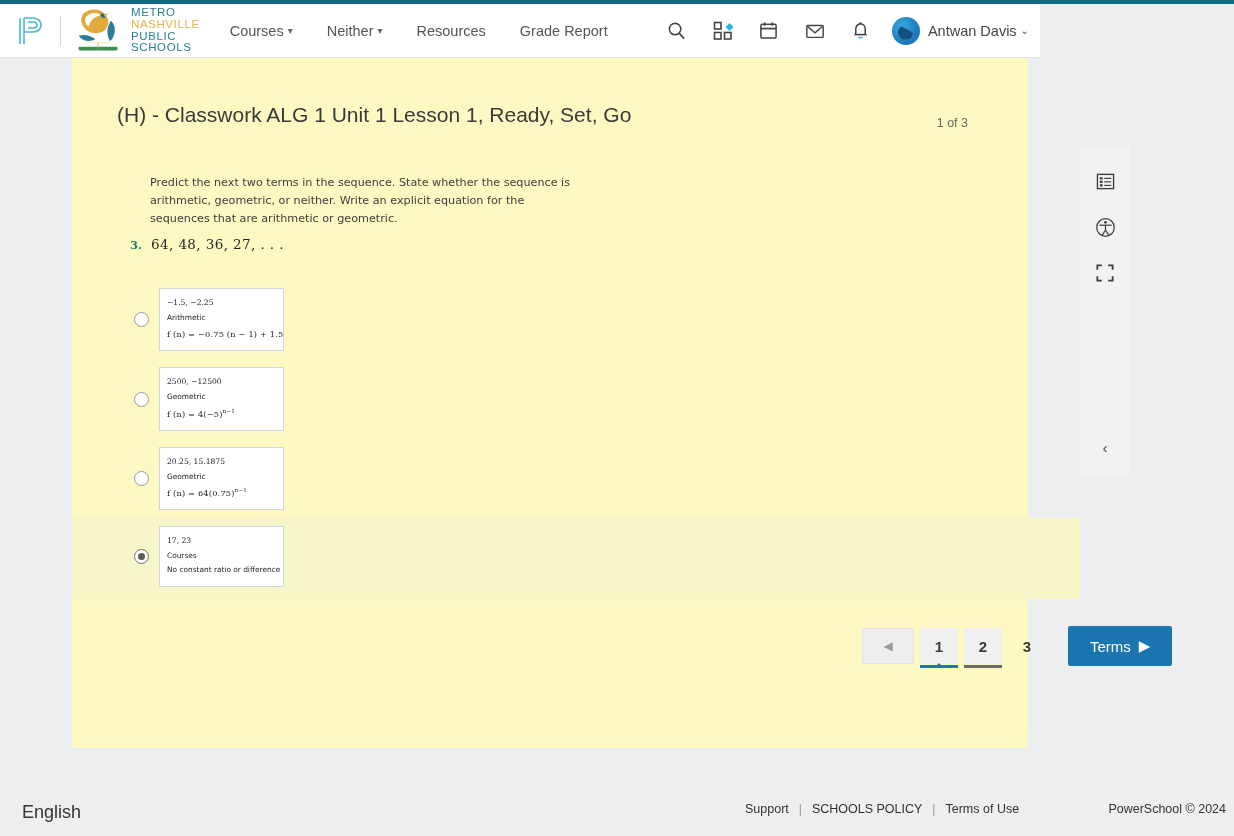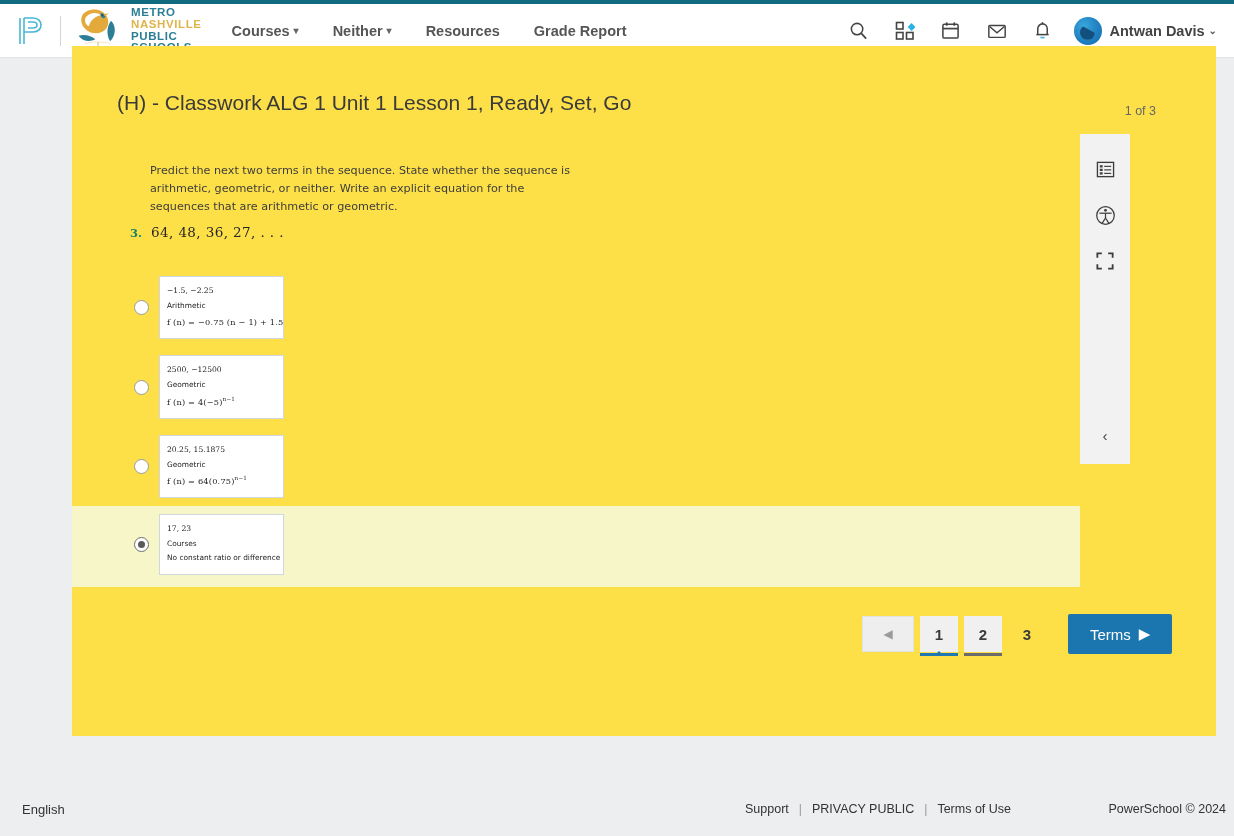--- a/index.html
+++ b/index.html
@@ -17,67 +17,66 @@
   
   .top-accent {
     position: absolute; top: 0; left: 0;
     width: 1234px; height: 4px;
     background: #106b80;
   }
 
   
   .header {
     position: absolute; top: 4px; left: 0;
-    width: 1234px; height: 54px;
+    width: 1040px; height: 54px;
     background: #ffffff;
     display: flex; align-items: center;
     border-bottom: 1px solid #e2e2e2;
-    font-weight: bold;
   }
   .ps-logo { margin-left: 12px; width: 36px; height: 34px; display:flex; align-items:center; justify-content:center;}
   .logo-divider { width: 1px; height: 30px; background: #d4d4d4; margin: 0 12px; }
   .mnps-logo { display: flex; align-items: center; height: 48px; }
   .mnps-mark { width: 52px; height: 48px; }
   .mnps-words { margin-left: 6px; line-height: 1.02; }
   .mnps-words div { font-size: 11.5px; letter-spacing: 0.6px; font-family: "Liberation Sans", sans-serif; }
   .w-metro { color: #2b7e96; }
   .w-nash  { color: #e0b44c; text-align: center; }
   .w-pub   { color: #2b7e96; }
   .w-sch   { color: #2b7e96; }
 
   .nav-links { display: flex; align-items: center; margin-left: 30px; }
   .nav-link {
     font-size: 14.5px; color: #555; margin-right: 34px;
     cursor: pointer; display: flex; align-items: center; gap: 4px;
     white-space: nowrap;
   }
   .nav-link .caret { font-size: 10px; color: #666; }
 
-  .header-right { margin-left: auto; display: flex; align-items: center; margin-right: 11px; }
+  .header-right { margin-left: auto; display: flex; align-items: center; margin-right: 5px; }
   .hdr-icon {
     width: 46px; height: 40px; display: flex; align-items: center; justify-content: center;
     cursor: pointer; color: #444;
   }
   .avatar {
     width: 28px; height: 28px; border-radius: 50%;
     background: radial-gradient(circle at 35% 32%, #3aa7dd 0%, #1f7fc0 55%, #1a6fad 100%);
     margin-left: 8px; margin-right: 8px; position: relative; overflow: hidden;
   }
   .avatar::after{
     content:""; position:absolute; left:6px; top:8px; width:15px; height:15px;
     border-radius:50%; background:#134f7d; clip-path: polygon(0 0, 100% 55%, 100% 100%, 0 100%);
   }
   .user-name { font-size: 14.5px; color: #444; margin-right: 4px; white-space: nowrap; }
   .user-caret { font-size: 10px; color: #555; margin-right: 6px; }
 
   
   .card {
-    position: absolute; left: 72px; top: 46px;
-    width: 1144px; height: 690px;
-    background: #fde047;
+    position: absolute; left: 72px; top: 58px;
+    width: 956px; height: 690px;
+    background: #fef9c3;
   }
 
   .page-title {
     position: absolute; left: 45px; top: 45px;
     font-size: 21px; color: #3a3a3a; font-weight: 400; white-space: nowrap;
   }
   .page-counter {
     position: absolute; right: 60px; top: 58px;
     font-size: 12.5px; color: #666;
   }
@@ -188,21 +187,21 @@
     margin-left: 22px; height: 40px; padding: 0 22px;
     background: #1b76b0; color: #fff; font-size: 15px;
     display: flex; align-items: center; gap: 8px; cursor: pointer; border-radius: 2px;
   }
 
   
   .footer {
     position: absolute; left: 0; top: 772px; width: 1234px; height: 64px;
     background: #eceeef;
   }
-  .footer-lang { position: absolute; left: 22px; top: 30px; font-size: 13px; color: #333; cursor: pointer; }
+  .footer-lang { position: absolute; left: 22px; top: 30px; font-size: 18px; color: #333; cursor: pointer; }
   .footer-links { position: absolute; left: 745px; top: 30px; display: flex; align-items: flex-end; gap: 10px; }
   .footer-links a { font-size: 12.5px; color: #333; text-decoration: none; cursor: pointer; }
   .footer-sep { color: #999; font-size: 12px; }
   .footer-copy { position: absolute; right: 8px; top: 30px; font-size: 12.5px; color: #333; }
 </style>
 </head>
 <body>
 
 <div class="top-accent"></div>
 
@@ -401,18 +400,18 @@
     </div>
   </div>
 
 </div>
 
 <div class="footer">
   <div class="footer-lang">English</div>
   <div class="footer-links">
     <a>Support</a>
     <span class="footer-sep">|</span>
-    <a>PRIVACY PUBLIC</a>
+    <a>SCHOOLS POLICY</a>
     <span class="footer-sep">|</span>
     <a>Terms of Use</a>
   </div>
   <div class="footer-copy">PowerSchool © 2024</div>
 </div>
 
 </body></html>

